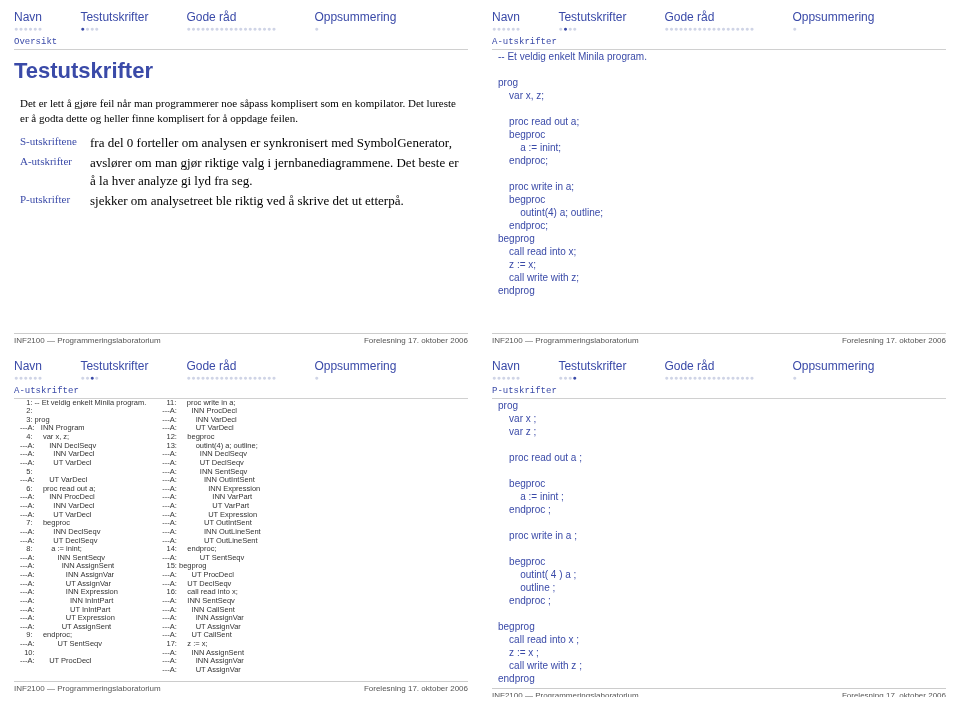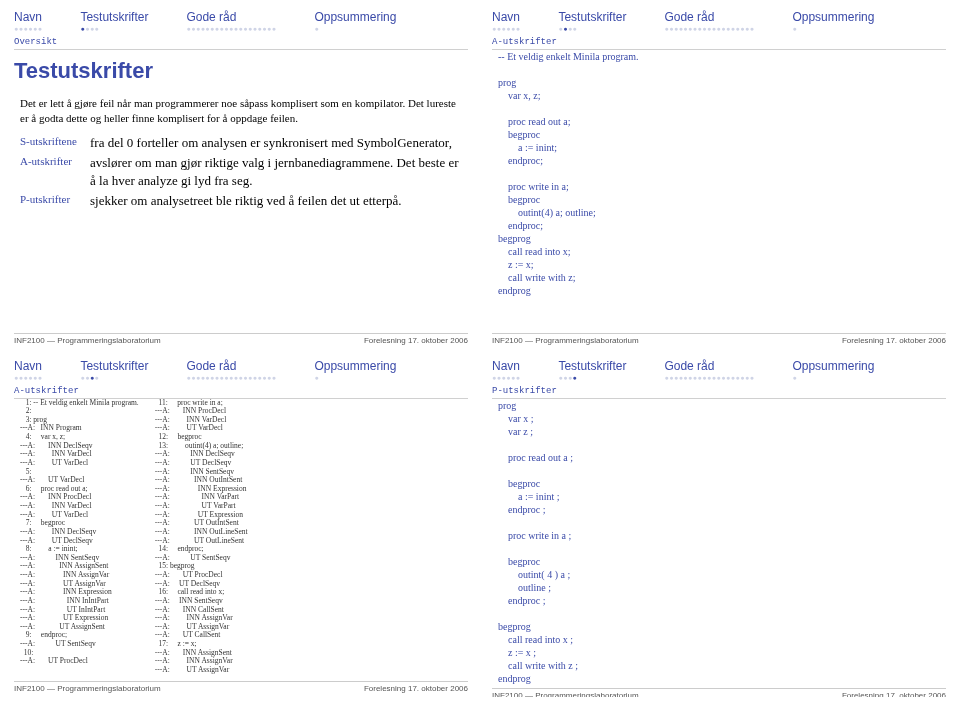--- a/index.html
+++ b/index.html
@@ -59,21 +59,21 @@
     line-height: 1.35;
     padding: 0 6px;
     flex: 1;
   }
   .body p { margin-bottom: 8px; }
   .deflist { margin-top: 4px; }
   .defrow { display: flex; margin-bottom: 3px; justify-content: center; }
   .defterm { color: #3a4aa8; flex: 0 0 70px; font-size: 11px; }
   .defdesc { flex: 1; font-size: 13px; }
   .code {
-    font-family: Liberation Serif, serif;
+    font-family: Liberation Sans, sans-serif;
     font-size: 10px;
     white-space: pre;
     line-height: 1.3;
     color: #3a4aa8;
   }
   .code.small { font-size: 7.5px; line-height: 1.15; color: #333; }
   .code-cols { display: flex; gap: 16px; }
   .footer {
     display: flex;
     justify-content: space-between;
@@ -115,21 +115,21 @@
       <div class="defrow">
           <div class="defterm">S-utskriftene</div>
           <div class="defdesc">fra del 0 forteller om analysen er synkronisert med SymbolGenerator,</div>
         </div>
       <div class="defrow">
           <div class="defterm">A-utskrifter</div>
           <div class="defdesc">avslører om man gjør riktige valg i jernbanediagrammene. Det beste er å la hver analyze gi lyd fra seg.</div>
         </div>
       <div class="defrow">
           <div class="defterm">P-utskrifter</div>
-          <div class="defdesc">sjekker om analysetreet ble riktig ved å feilen det ut etterpå.</div>
+          <div class="defdesc">sjekker om analysetreet ble riktig ved å skrive det ut etterpå.</div>
         </div>
     </div>
   </div>
   <div class="footer">
     <span>INF2100 — Programmeringslaboratorium</span>
     <span>Forelesning 17. oktober 2006</span>
   </div>
 </div>
 
 <div class="slide">

